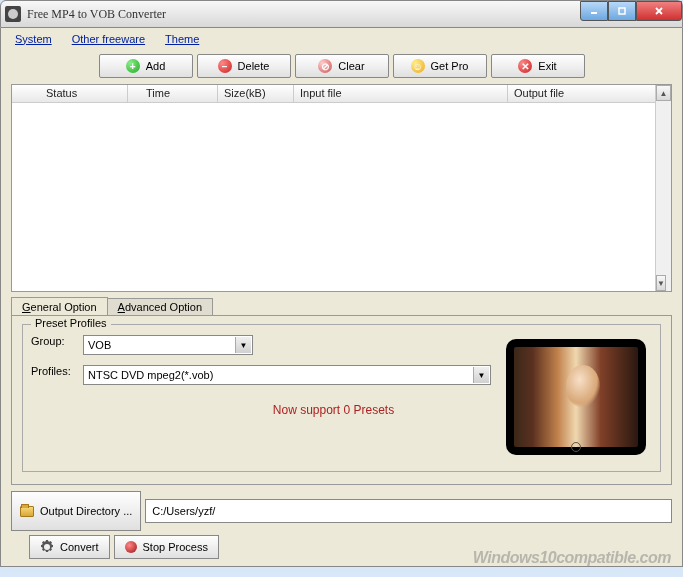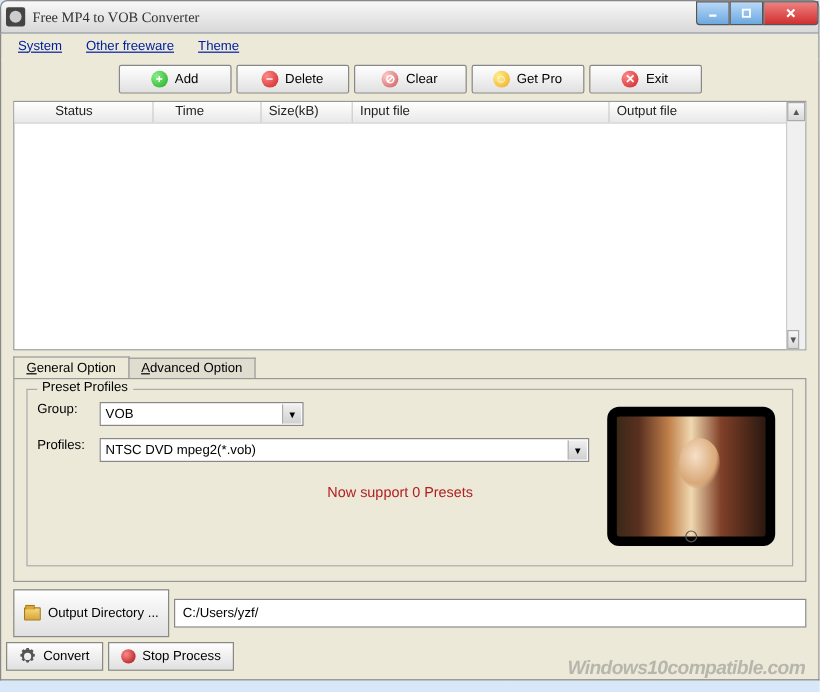--- a/index.html
+++ b/index.html
@@ -68,21 +68,21 @@
 .preview-face { position: absolute; left: 42%; top: 18%; width: 34px; height: 42px; background: radial-gradient(ellipse at 40% 35%, #f8e0c8 0%, #d8a878 60%, transparent 75%); border-radius: 50% 50% 45% 45%; }
 .preview-btn { position: absolute; bottom: 3px; left: 50%; transform: translateX(-50%); width: 10px; height: 10px; border: 1px solid #555; border-radius: 50%; }
 
 
 .bottom-row { margin: 6px 10px 4px 10px; display: flex; gap: 4px; align-items: center; }
 .btn-out { height: 40px; background: linear-gradient(180deg, #fefefe, #e0e0e0); border: 1px solid #888; padding: 0 8px; display: flex; align-items: center; gap: 6px; }
 .folder-icon { width: 14px; height: 11px; background: linear-gradient(180deg, #f8d878, #d8a838); border: 1px solid #a87818; border-radius: 1px; position: relative; }
 .folder-icon::before { content: ''; position: absolute; top: -3px; left: 0; width: 6px; height: 3px; background: #d8a838; border: 1px solid #a87818; border-bottom: none; border-radius: 1px 1px 0 0; }
 .path-input { flex: 1; height: 24px; background: #fff; border: 1px solid #888; padding: 0 6px; display: flex; align-items: center; }
 
-.action-row { margin: 0 4px; display: flex; gap: 4px; }
+.action-row { margin: 0 28px; display: flex; gap: 4px; }
 .btn-action { height: 24px; background: linear-gradient(180deg, #fefefe, #e0e0e0); border: 1px solid #888; padding: 0 10px; display: flex; align-items: center; gap: 6px; }
 .gear { width: 14px; height: 14px; position: relative; }
 .gear svg { width: 14px; height: 14px; fill: #555; }
 .stop-dot { width: 12px; height: 12px; border-radius: 50%; background: radial-gradient(circle at 35% 35%, #f88, #a01010); }
 
 .watermark { position: absolute; right: 12px; bottom: 10px; font-size: 16px; font-weight: bold; font-style: italic; color: rgba(120,120,120,0.45); letter-spacing: -0.5px; }
 </style>
 </head>
 <body>
 

